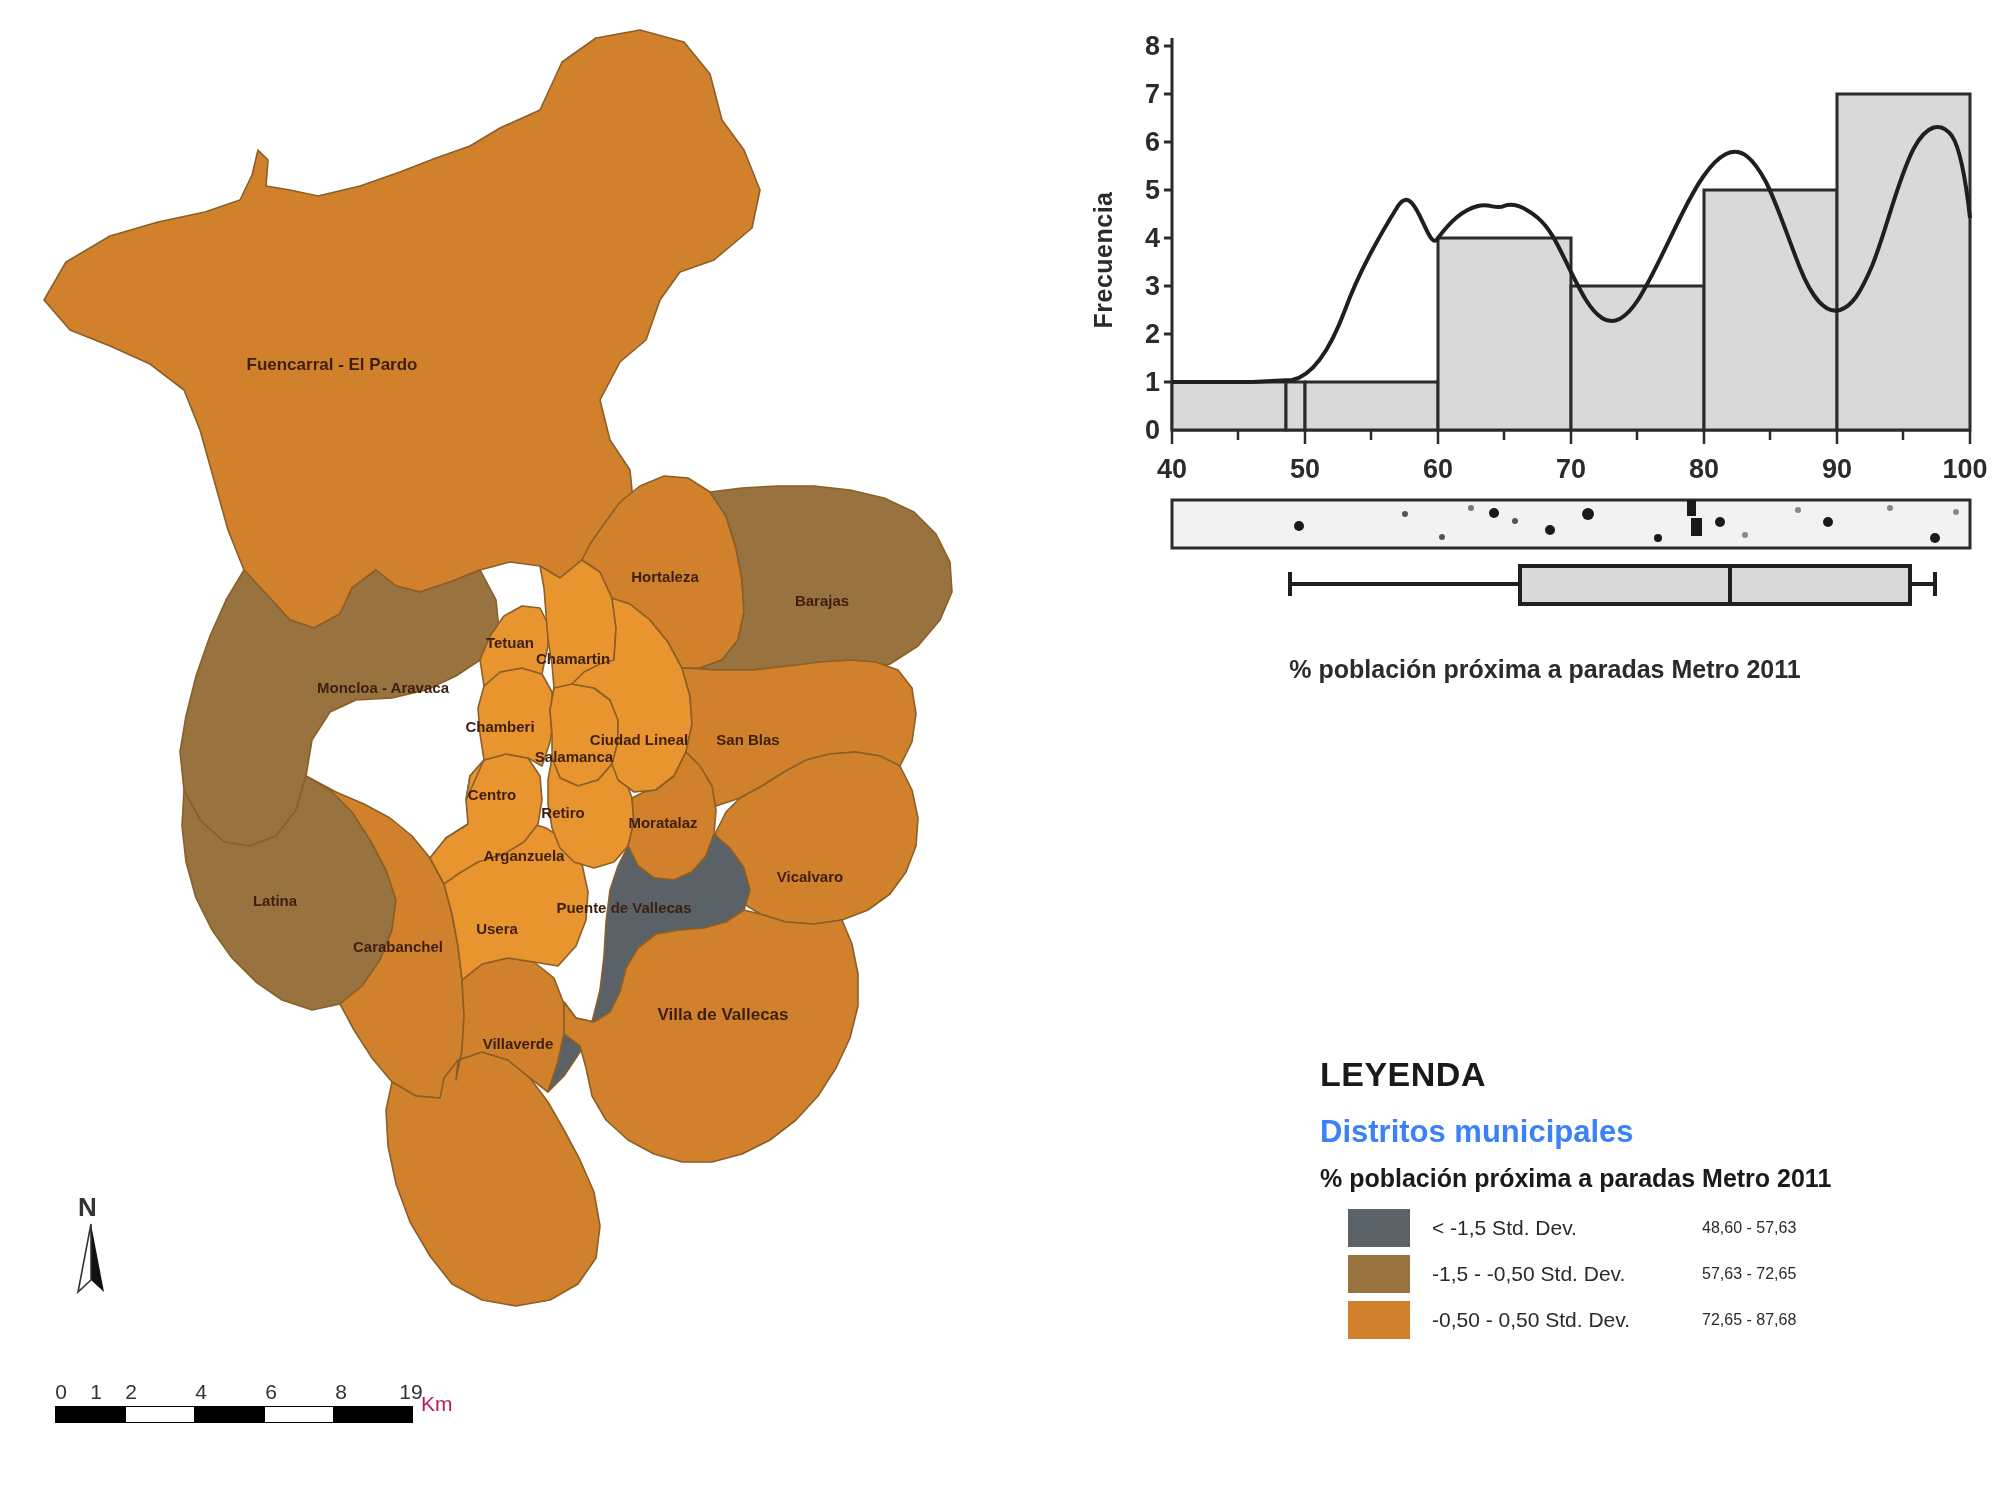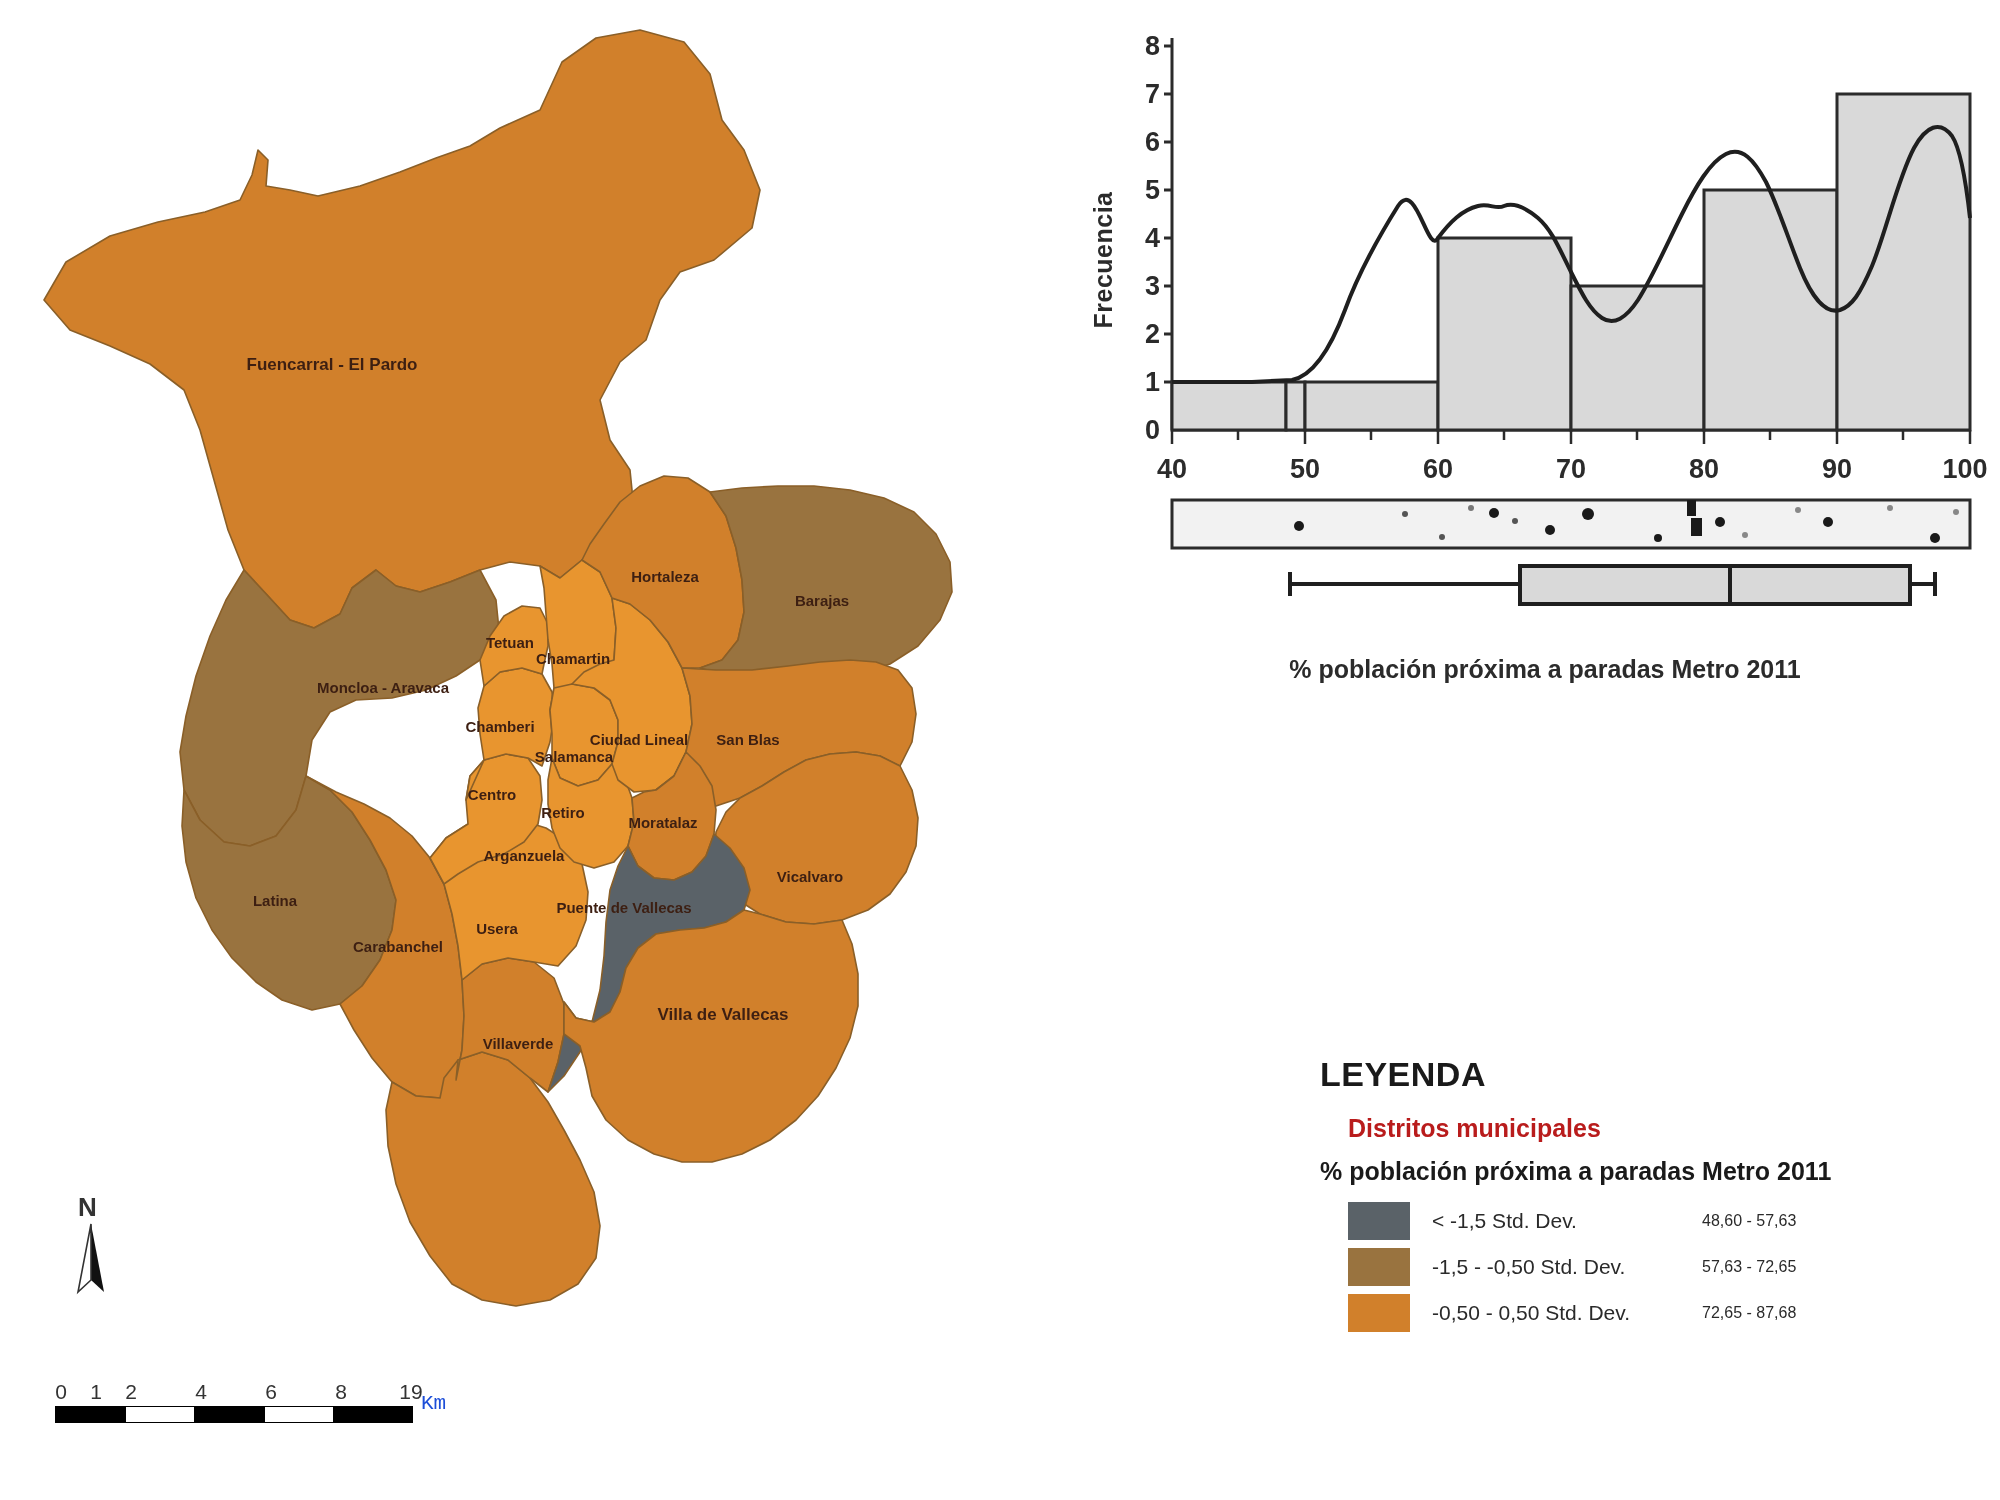--- a/index.html
+++ b/index.html
@@ -81,22 +81,22 @@
     box-sizing: border-box;
     border-right: 1px solid #000;
   }
   #scale-track .seg:last-child { border-right: none; }
   .seg.dark { background: #000; }
   .seg.light { background: #fff; }
   #km-label {
     position: absolute;
     left: 366px; top: 12px;
     font-size: 21px;
-    color: #1d4ed8;
-    font-family: Liberation Mono, monospace;
+    color: #be185d;
+    font-family: Liberation Sans, sans-serif;
   }
 
   
   #chart-panel {
     position: absolute;
     left: 1090px; top: 10px;
     width: 910px; height: 580px;
   }
   #hist-svg { display: block; }
   .axis-num {
@@ -132,25 +132,24 @@
   #legend-title {
     font-family: "Liberation Sans", sans-serif;
     font-size: 34px;
     font-weight: bold;
     color: #1a1a1a;
     letter-spacing: 0.5px;
     margin-bottom: 20px;
   }
   #legend-sub1 {
     font-family: "Liberation Sans", sans-serif;
-    font-size: 25px;
-    font-weight: bold;
-    color: #b91c1c;
+    font-size: 31px;
+    font-weight: bold;
+    color: #3b82f6;
     margin-bottom: 14px;
-    margin-left: 28px;
   }
   #legend-sub2 {
     font-family: "Liberation Sans", sans-serif;
     font-size: 25px;
     font-weight: bold;
     color: #1a1a1a;
     margin-bottom: 12px;
   }
   .legend-row {
     display: flex;

